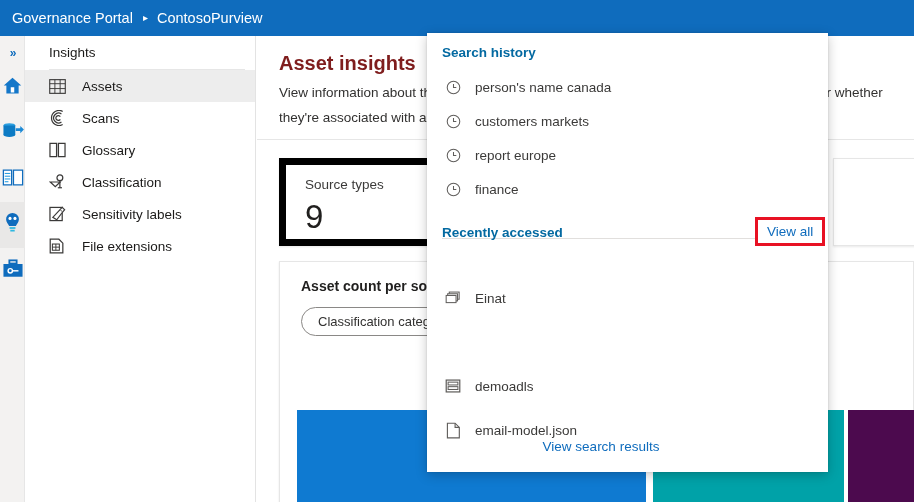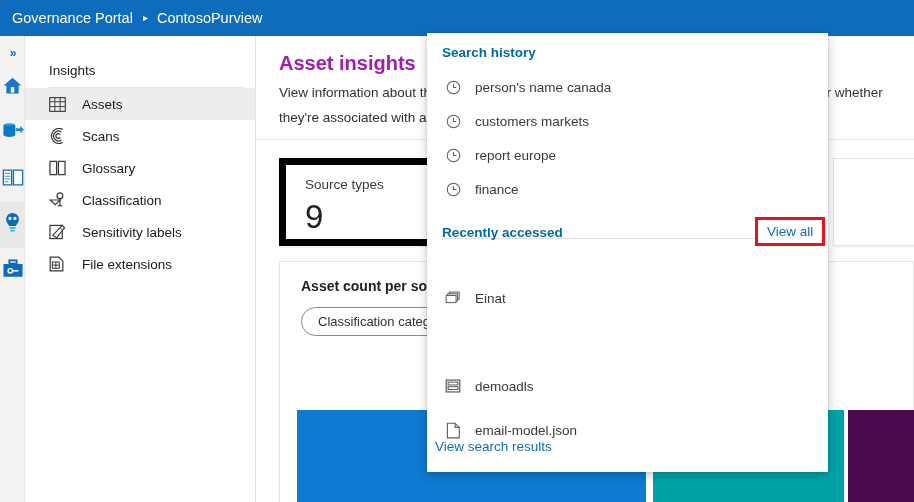--- a/index.html
+++ b/index.html
@@ -79,21 +79,21 @@
   
   .navpanel {
     position: absolute; left: 25px; top: 36px;
     width: 231px; height: 466px;
     background: #ffffff;
     border-right: 1px solid #e3e3e3;
   }
   .nav-title {
     height: 33px; line-height: 33px;
     padding-left: 24px;
-    font-size: 13.5px; color: #1b1a19; margin-top: 18px;
+    font-size: 13.5px; color: #1b1a19;
   }
   .nav-divider {
     height: 1px; background: #e6e6e6;
     margin: 0 10px 0 24px;
   }
   .nav-item {
     height: 32px;
     display: flex; align-items: center;
     padding-left: 24px;
     font-size: 13.5px; color: #1b1a19;
@@ -106,21 +106,21 @@
   }
 
   
   .main {
     position: absolute; left: 257px; top: 36px;
     width: 657px; height: 466px;
     background: #ffffff;
   }
   .page-title {
     position: absolute; left: 22px; top: 16px;
-    font-size: 20px; font-weight: 600; color: #a21caf;
+    font-size: 20px; font-weight: 600; color: #7f1d1d;
   }
   .page-desc {
     position: absolute; left: 22px; top: 44px;
     width: 620px;
     font-size: 13.5px; color: #323130;
     line-height: 25px;
   }
   .main-rule {
     position: absolute; left: 0; top: 103px;
     width: 657px; height: 1px; background: #e6e6e6;
@@ -214,22 +214,22 @@
   .viewall-wrap {
     position: absolute; left: 328px; top: 184px;
     padding: 4px 9px;
     font-size: 13.5px; color: #0f6cbd;
     border: 3px solid #e81123;
     background: #ffffff;
     line-height: 15px;
   }
   .view-results {
     position: absolute; left: 0; top: 406px;
-    width: 348px; 
-    font-size: 13.5px; color: #0f6cbd; margin-left: 8px;
+    width: 348px; text-align: center;
+    font-size: 13.5px; color: #0f6cbd;
   }
 </style>
 </head>
 <body>
 
 <div id="app">
 
   <div class="topbar">
     <div class="breadcrumb">
       <span class="bc-root">Governance Portal</span>

